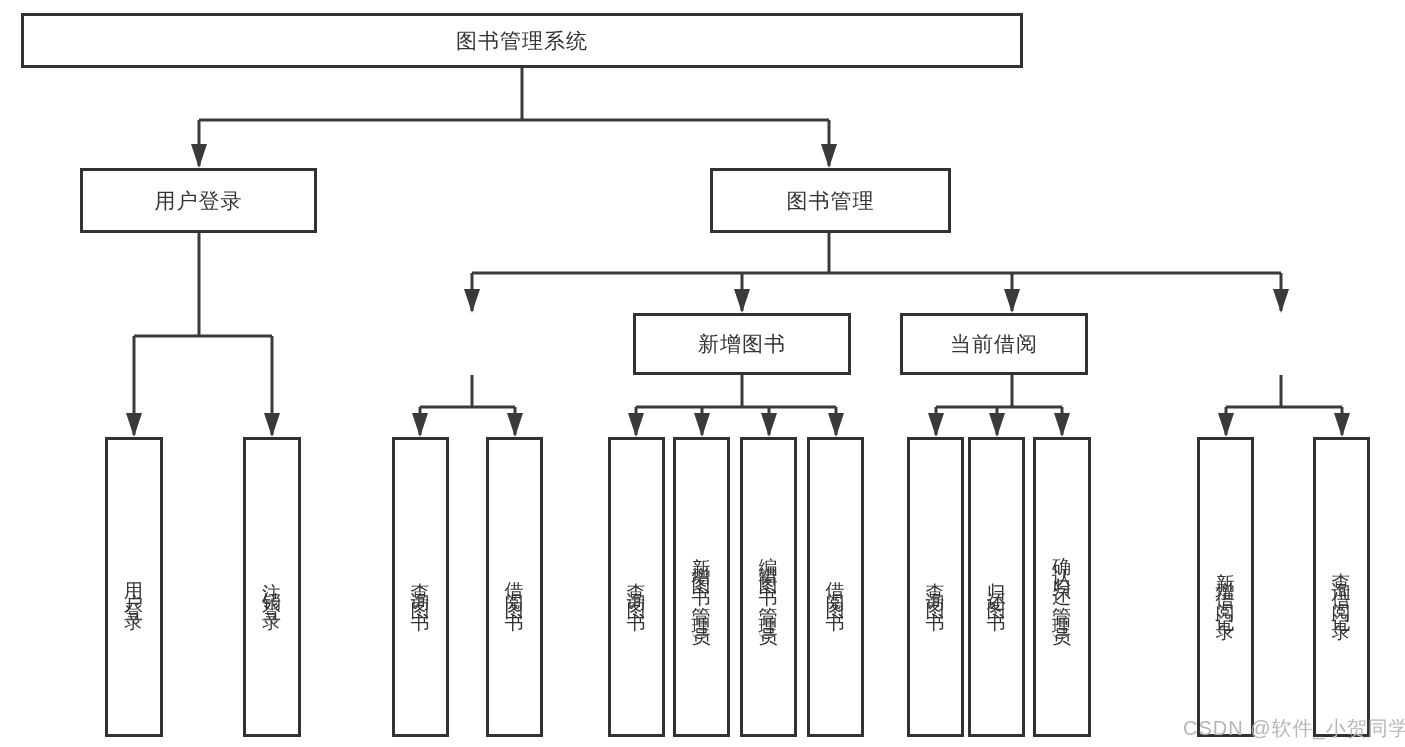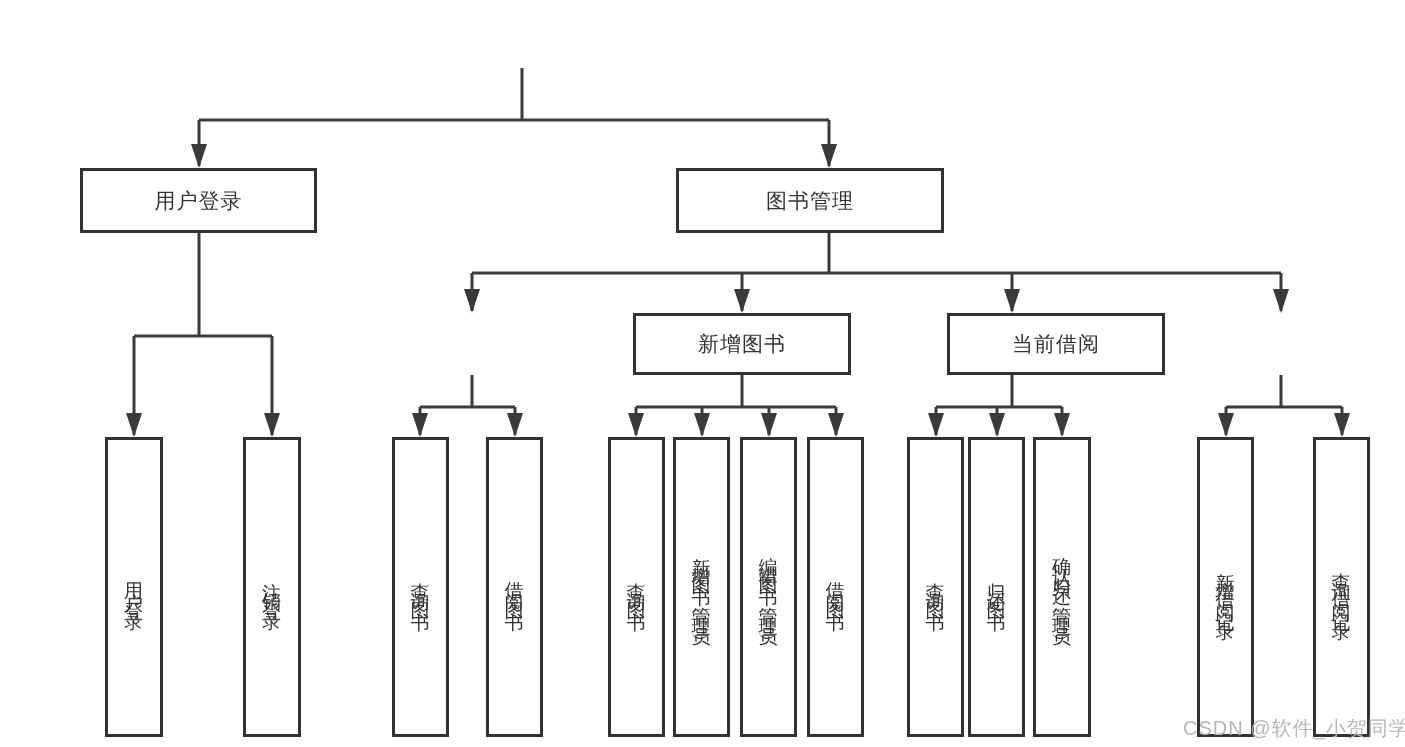--- a/index.html
+++ b/index.html
@@ -95,32 +95,35 @@
 
       <polygon points="928,413 944,413 936,437"></polygon>
       <polygon points="989,413 1005,413 997,437"></polygon>
       <polygon points="1054,413 1070,413 1062,437"></polygon>
 
       <polygon points="1218,413 1234,413 1226,437"></polygon>
       <polygon points="1334,413 1350,413 1342,437"></polygon>
     </g>
   </svg>
 
+  <div class="box" style="left:21px;top:13px;width:1002px;height:55px">
+    <span class="hlabel">图书管理系统</span>
+  </div>
 
   <div class="box" style="left:80px;top:168px;width:237px;height:65px">
     <span class="hlabel">用户登录</span>
   </div>
-  <div class="box" style="left:676px;top:168px;width:268px;height:65px">
+  <div class="box" style="left:710px;top:168px;width:241px;height:65px">
     <span class="hlabel">图书管理</span>
   </div>
 
   <div class="box" style="left:633px;top:313px;width:218px;height:62px">
     <span class="hlabel">新增图书</span>
   </div>
-  <div class="box" style="left:947px;top:313px;width:218px;height:62px">
+  <div class="box" style="left:900px;top:313px;width:188px;height:62px">
     <span class="hlabel">当前借阅</span>
   </div>
 
   <div class="box" style="left:105px;top:437px;width:58px;height:300px">
     <span class="vtext">用户登录</span>
   </div>
   <div class="box" style="left:243px;top:437px;width:58px;height:300px">
     <span class="vtext">注销登录</span>
   </div>
 

